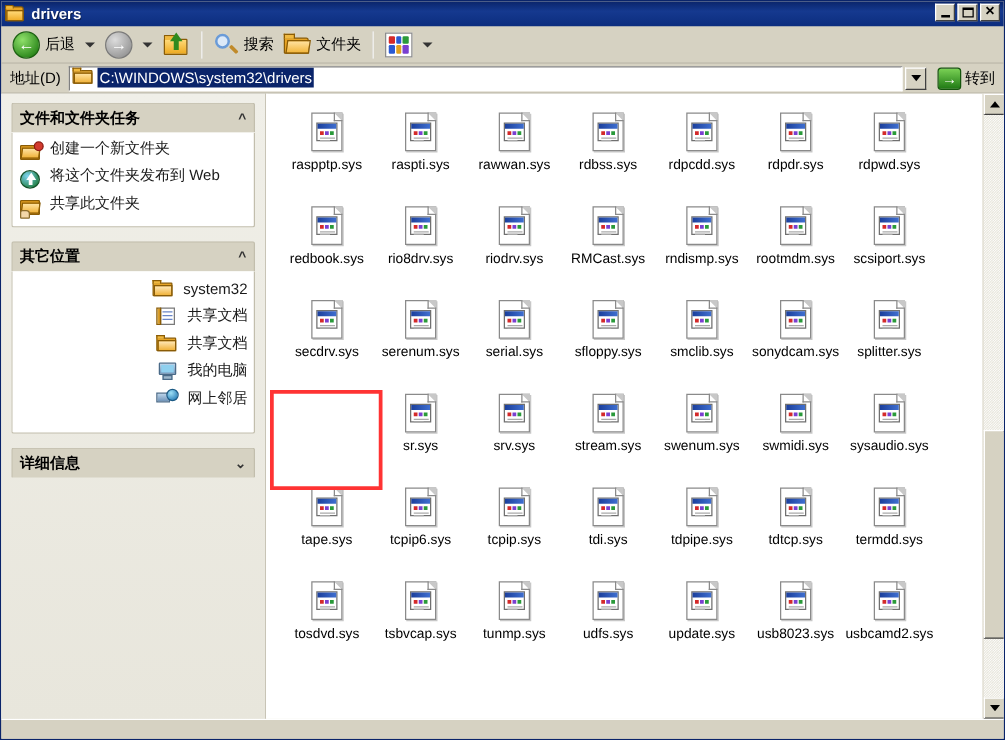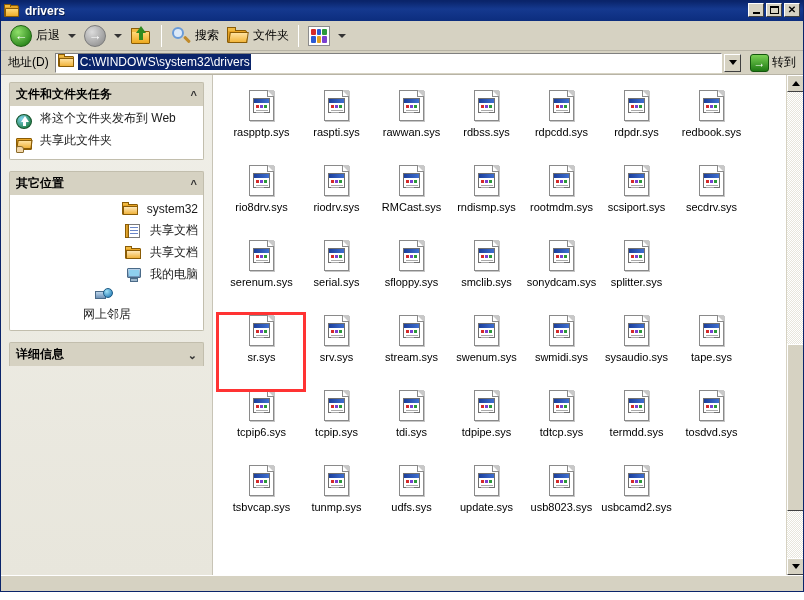--- a/index.html
+++ b/index.html
@@ -242,21 +242,21 @@
     border-left: 4px solid transparent; border-right: 4px solid transparent; border-bottom: 6px solid #fff; }
   .ic-web .st { position: absolute; left: 7px; top: 8px; width: 3px; height: 5px; background: #fff; }
   .ic-share .b { position: absolute; left: 0; top: 3px; width: 16px; height: 12px;
     background: #e8a425; border: 1px solid #8a5c06; border-radius: 1px; }
   .ic-share .f { position: absolute; left: 1px; top: 5px; width: 15px; height: 9px;
     background: linear-gradient(to bottom,#ffe2a0,#f0b33c); border: 1px solid #8a5c06; transform: skewX(-8deg); }
   .ic-share .hand { position: absolute; left: 0px; bottom: -1px; width: 8px; height: 7px;
     background: #f2d6a8; border: 1px solid #8a6a2a; border-radius: 2px 3px 1px 1px; }
 
   .place-row { display: flex; align-items: center; margin-bottom: 5px; justify-content: flex-end; }
-  .place-row:last-child { margin-bottom: 0; flex-direction: column; }
+  .place-row:last-child { margin-bottom: 12px; }
   .place-icon { width: 18px; height: 16px; flex: 0 0 18px; margin-right: 7px; position: relative; }
   .place-label { font-size: 12px; color: #1a1a1a; }
 
   .ic-folder .b { position: absolute; left: 0; top: 3px; width: 16px; height: 11px;
     background: #e8a425; border: 1px solid #8a5c06; border-radius: 1px; }
   .ic-folder .t { position: absolute; left: 0; top: 1px; width: 7px; height: 3px;
     background: #f0b940; border: 1px solid #8a5c06; border-bottom: none; }
   .ic-folder .f { position: absolute; left: 1px; top: 5px; width: 15px; height: 9px;
     background: linear-gradient(to bottom,#ffe8b8,#f0b33c); border: 1px solid #8a5c06; }
   .ic-mydocs .pg { position: absolute; left: 3px; top: 1px; width: 12px; height: 14px;
@@ -473,20 +473,28 @@
 
     <div id="sidebar">
 
       <div class="panel">
         <div class="panel-header">
           <span class="panel-title">文件和文件夹任务</span>
           <span class="chev">^</span>
         </div>
         <div class="panel-body">
           <div class="task-row">
+            <span class="task-icon ic-newfolder">
+              <span class="b"></span>
+                <span class="f"></span>
+                <span class="star"></span>
+            </span>
+            <span class="task-label">创建一个新文件夹</span>
+          </div>
+          <div class="task-row">
             <span class="task-icon ic-web">
               <span class="globe"></span>
                 <span class="up"></span>
                 <span class="st"></span>
             </span>
             <span class="task-label">将这个文件夹发布到 Web</span>
           </div>
           <div class="task-row">
             <span class="task-icon ic-share">
               <span class="b"></span>
@@ -662,20 +670,36 @@
               <span class="foldline"></span>
               <span class="mini">
                 <span class="tbar"></span>
                 <span class="d1"></span>
                 <span class="d2"></span>
                 <span class="d3"></span>
                 <span class="l1"></span>
                 <span class="l2"></span>
               </span>
             </div>
+            <div class="file-name">rdpwd.sys</div>
+          </div>
+          <div class="file-cell">
+            <div class="file-icon">
+              <span class="page"></span>
+              <span class="fold"></span>
+              <span class="foldline"></span>
+              <span class="mini">
+                <span class="tbar"></span>
+                <span class="d1"></span>
+                <span class="d2"></span>
+                <span class="d3"></span>
+                <span class="l1"></span>
+                <span class="l2"></span>
+              </span>
+            </div>
             <div class="file-name">redbook.sys</div>
           </div>
           <div class="file-cell">
             <div class="file-icon">
               <span class="page"></span>
               <span class="fold"></span>
               <span class="foldline"></span>
               <span class="mini">
                 <span class="tbar"></span>
                 <span class="d1"></span>

